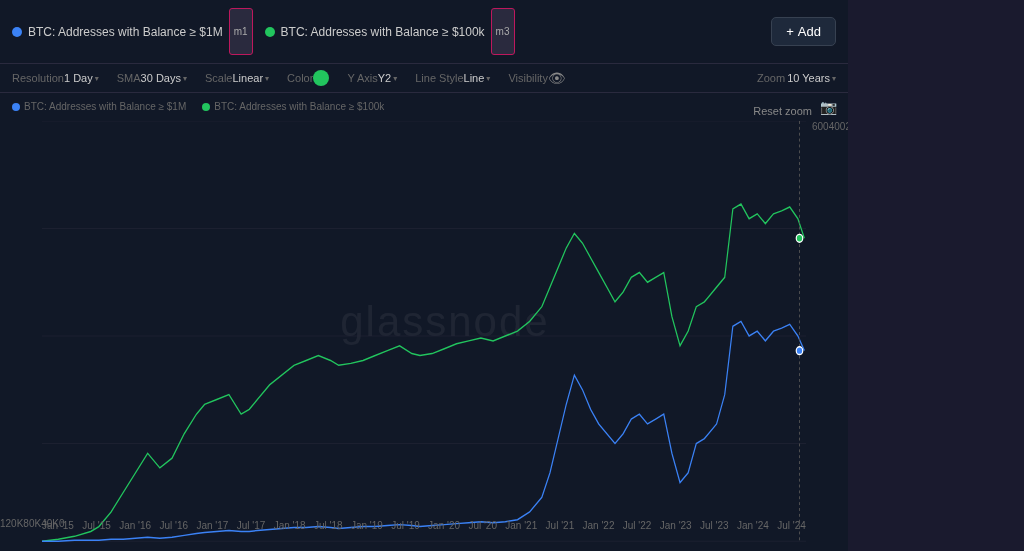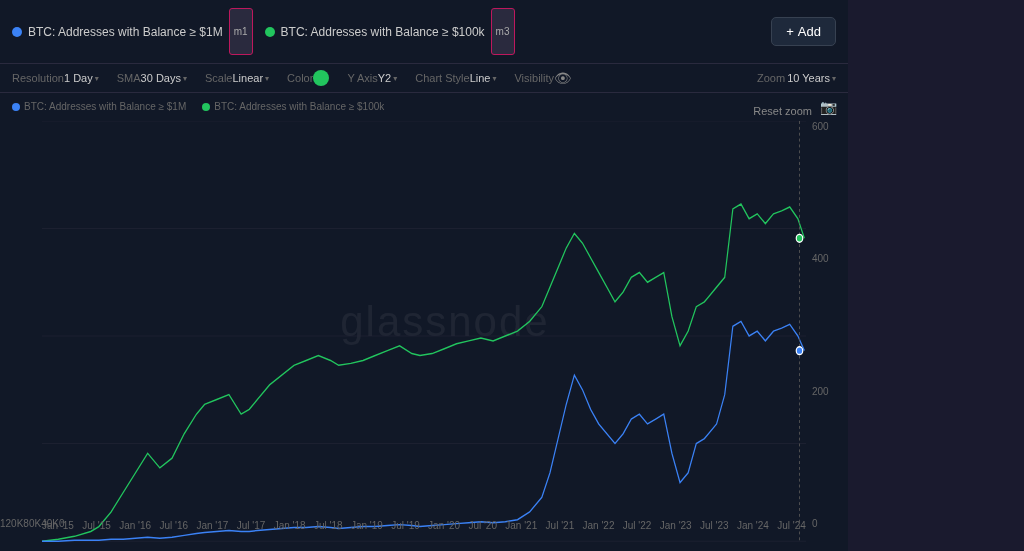--- a/index.html
+++ b/index.html
@@ -223,21 +223,21 @@
       color: #666;
       pointer-events: none;
     }
     .y-axis-right {
       position: absolute;
       right: 0;
       top: 28px;
       width: 42px;
       height: calc(100% - 50px);
       display: flex;
-      flex-direction: column;
+      flex-direction: row;
       justify-content: space-between;
       align-items: flex-start;
       padding-left: 6px;
       font-size: 10px;
       color: #666;
       pointer-events: none;
     }
     
     .x-axis {
       position: absolute;
@@ -304,21 +304,21 @@
       <div class="color-circle"></div>
     </div>
     <div class="control-group">
       <span class="control-label">Y Axis</span>
       <div class="control-select">
         <span>Y2</span>
         <span class="chevron">▾</span>
       </div>
     </div>
     <div class="control-group">
-      <span class="control-label">Chart Style</span>
+      <span class="control-label">Line Style</span>
       <div class="control-select">
         <span>Line</span>
         <span class="chevron">▾</span>
       </div>
     </div>
     <div class="control-group">
       <span class="control-label">Visibility</span>
       <span class="eye-icon">👁</span>
     </div>
     <div class="zoom-group control-group">

